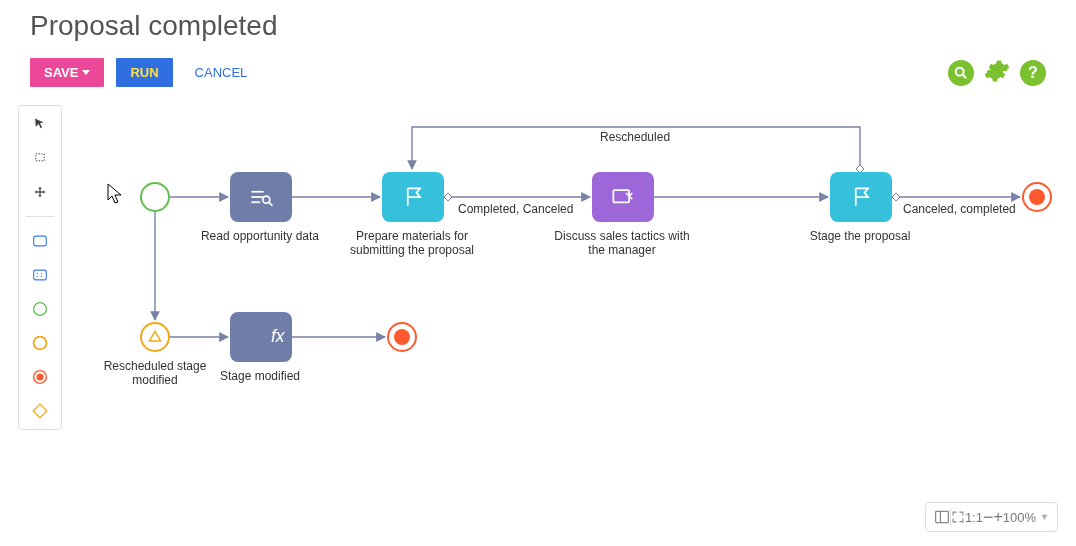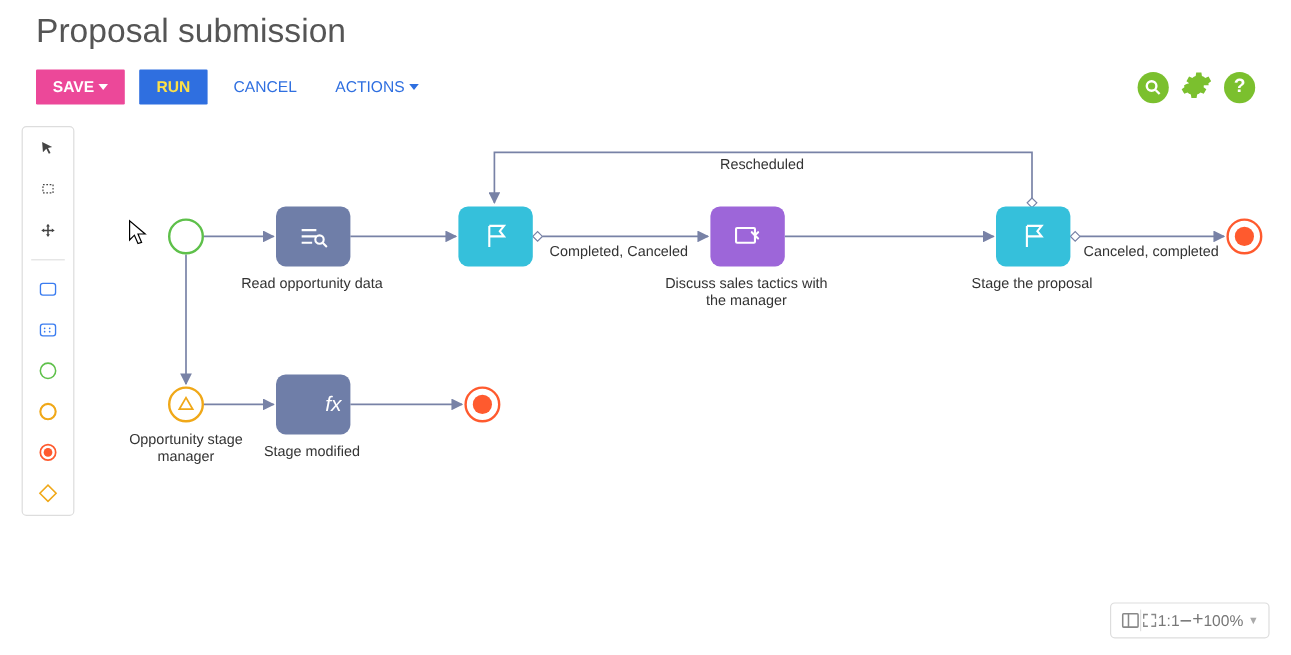--- a/index.html
+++ b/index.html
@@ -27,37 +27,33 @@
 .end-circle { position:absolute; width:30px; height:30px; border:2px solid #ff5a2e; border-radius:50%; background:#fff; display:flex; align-items:center; justify-content:center;}
 .end-circle::after{content:""; width:16px; height:16px; background:#ff5a2e; border-radius:50%;}
 svg.icon { width:28px; height:28px; }
 .zoom-bar { position:absolute; right:18px; bottom:14px; border:1px solid #ddd; border-radius:4px; background:#fff; display:flex; align-items:center; height:30px; padding:0 8px; font-size:13px; color:#555;}
 .zoom-btn { color:#777; cursor:pointer; display:flex; align-items:center; }
 .cursor-svg { position:absolute; }
 </style>
 </head>
 <body>
 
-<div class="page-title">Proposal submission</div>
+<div class="page-title">Proposal completed</div>
 
 <div class="toolbar">
   <button class="btn btn-save">
     <span>SAVE</span>
     <span class="caret"></span>
   </button>
   <button class="btn btn-run">
     <span>RUN</span>
   </button>
   <button class="btn btn-link">
     <span>CANCEL</span>
   </button>
-  <button class="btn btn-link">
-    <span>ACTIONS</span>
-    <span class="caret"></span>
-  </button>
   <div class="toolbar-icons">
     <div class="circ-icon">
       <svg viewBox="0 0 24 24" width="16" height="16" fill="none" stroke="#fff" stroke-width="3">
           <circle cx="10" cy="10" r="6"></circle>
           <line x1="15" y1="15" x2="20" y2="20"></line>
         </svg>
     </div>
     <div style="color:#7bc02e; cursor:pointer;">
       <svg viewBox="0 0 24 24" width="26" height="26" fill="currentColor">
           <path d="M12 8a4 4 0 100 8 4 4 0 000-8zm9.4 4a7.9 7.9 0 00-.15-1.5l2.1-1.6-2-3.5-2.5 1a8 8 0 00-2.6-1.5l-.4-2.7h-4l-.4 2.7a8 8 0 00-2.6 1.5l-2.5-1-2 3.5 2.1 1.6A8 8 0 002.6 12c0 .5.05 1 .15 1.5l-2.1 1.6 2 3.5 2.5-1a8 8 0 002.6 1.5l.4 2.7h4l.4-2.7a8 8 0 002.6-1.5l2.5 1 2-3.5-2.1-1.6c.1-.5.15-1 .15-1.5z"></path>
@@ -168,20 +164,21 @@
           <line x1="25" y1="22" x2="29" y2="26"></line>
         </svg>
     </div>
     <div class="node-label" style="left:120px; top:132px;">Read opportunity data</div>
 
     <div class="node-box" style="left:312px; top:75px; background:#35c0db;">
       <svg class="icon" viewBox="0 0 32 32" fill="none" stroke="#fff" stroke-width="2">
           <path d="M10 6v20M10 6l14 0 -4 5 4 5 -14 0"></path>
         </svg>
     </div>
+    <div class="node-label" style="left:272px; top:132px;">Prepare materials for submitting the proposal</div>
 
     <div class="edge-label" style="left:388px; top:105px;">Completed, Canceled</div>
 
     <div class="node-box" style="left:522px; top:75px; background:#9d66d9;">
       <svg class="icon" viewBox="0 0 32 32" fill="none" stroke="#fff" stroke-width="2">
           <rect x="5" y="8" width="18" height="14" rx="1"></rect>
           <path d="M20 12l6 6M26 12l-3 3" stroke-linecap="round"></path>
         </svg>
     </div>
     <div class="node-label" style="left:482px; top:132px;">Discuss sales tactics with the manager</div>
@@ -197,21 +194,21 @@
 
     <div class="edge-label" style="left:833px; top:105px;">Canceled, completed</div>
 
     <div class="end-circle" style="left:952px; top:85px;"></div>
 
     <div class="inter-circle" style="left:70px; top:225px;">
       <svg viewBox="0 0 20 20" width="16" height="16">
           <path d="M10 3l7 12H3z" fill="none" stroke="#f0a818" stroke-width="1.8"></path>
         </svg>
     </div>
-    <div class="node-label" style="left:15px; top:262px;">Opportunity stage manager</div>
+    <div class="node-label" style="left:15px; top:262px;">Rescheduled stage modified</div>
 
     <div class="node-box" style="left:160px; top:215px; background:#6f7ea8;justify-content:flex-end;">
       <svg class="icon" viewBox="0 0 32 32" fill="none" stroke="#fff" stroke-width="1.6">
           <text x="8" y="22" font-style="italic" font-size="20" fill="#fff" stroke="none">fx</text>
         </svg>
     </div>
     <div class="node-label" style="left:120px; top:272px;">Stage modified</div>
 
     <div class="end-circle" style="left:317px; top:225px;"></div>
 

